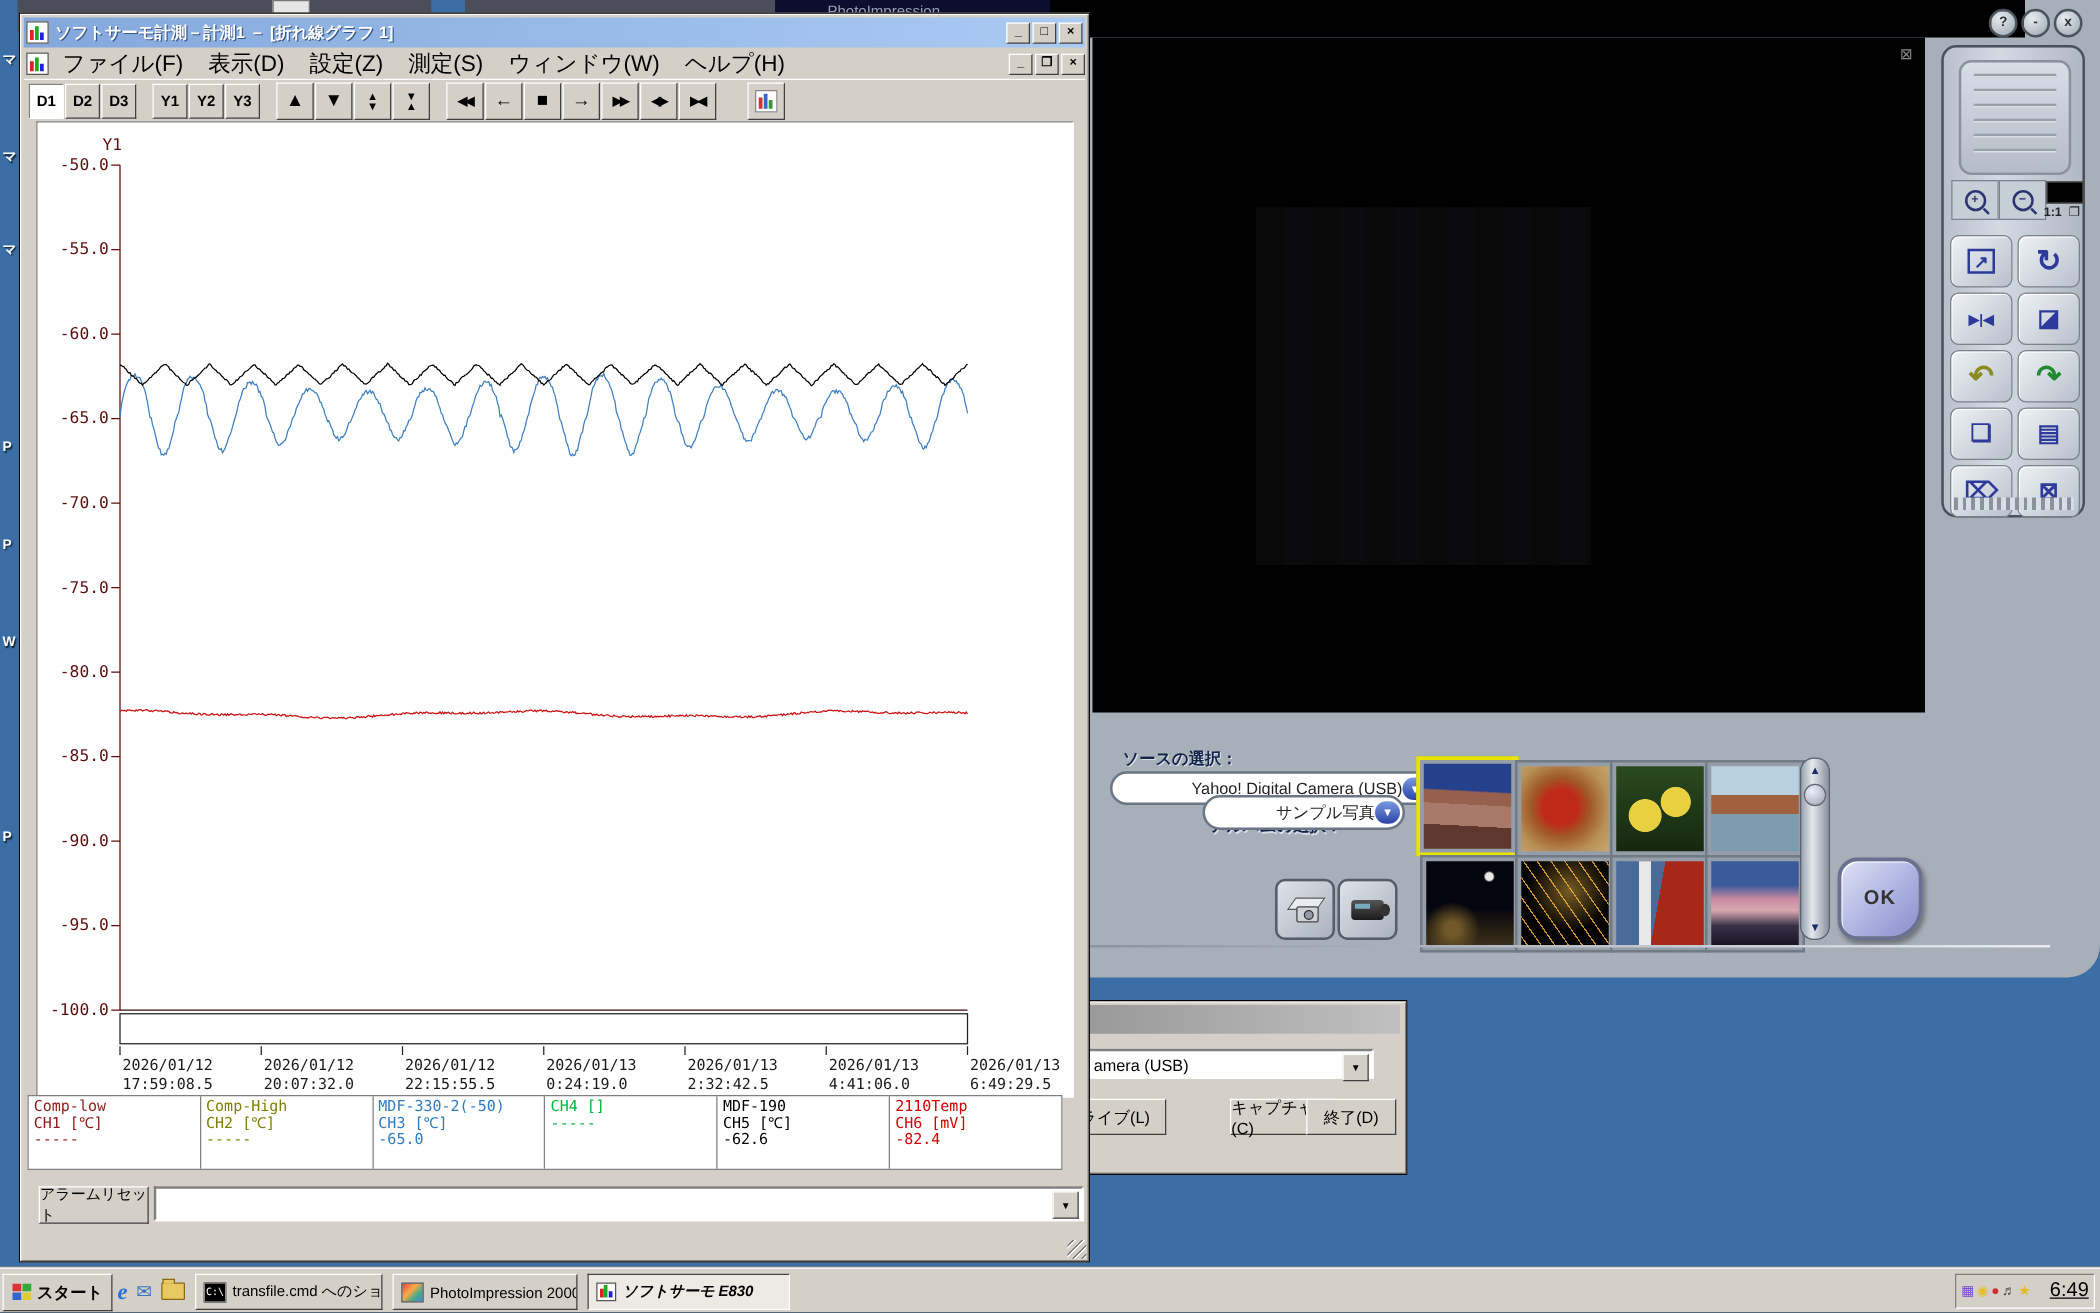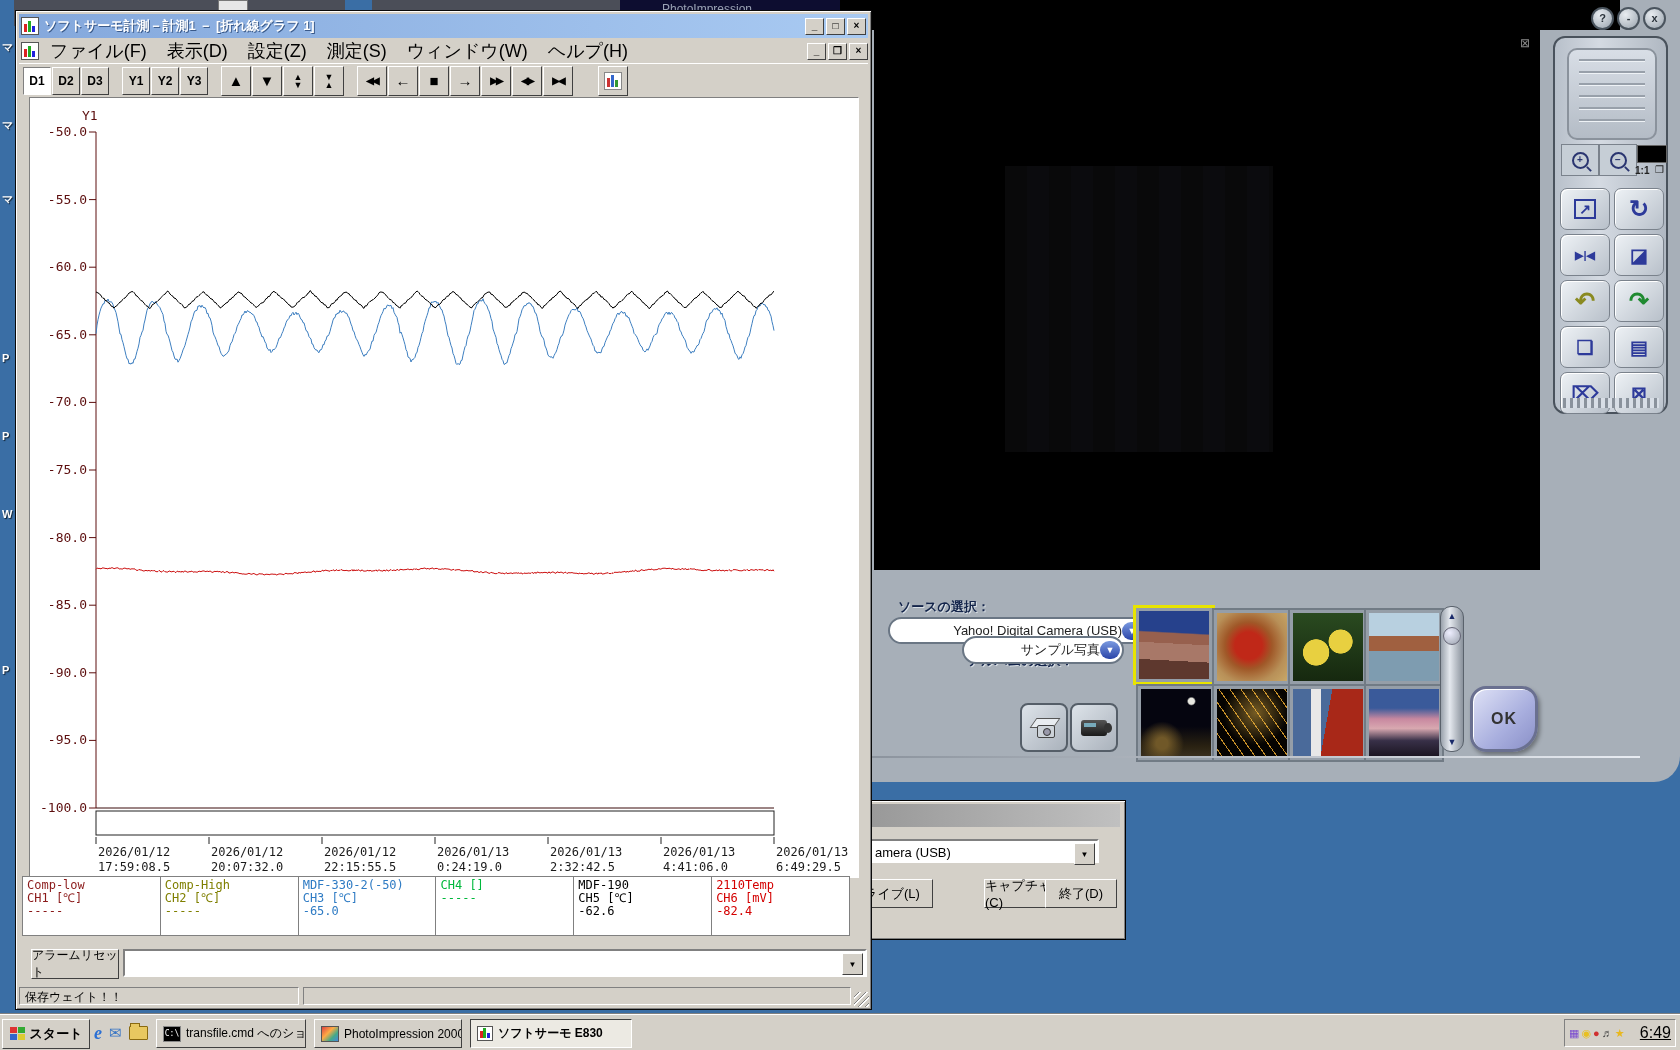--- a/index.html
+++ b/index.html
@@ -115,21 +115,21 @@
   #taskbar{left:0;top:1014px;width:1680px;height:36px;background:#D4D0C8;border-top:1px solid #fff;box-shadow:0 -1px 0 #808080;z-index:50;}
   .startbtn{left:2px;top:4px;width:86px;height:28px;display:flex;align-items:center;justify-content:center;gap:4px;font-weight:bold;font-size:13px;}
   .winflag{width:16px;height:14px;display:grid;grid-template-columns:7px 7px;grid-template-rows:6px 6px;gap:1px;}
   .winflag i{display:block;}
   .ql{left:94px;top:6px;display:flex;gap:7px;align-items:center;height:24px;}
   .ie-icon{font-family:"Liberation Serif",serif;font-style:italic;font-weight:bold;color:#2a6fd4;font-size:18px;}
   .mail-icon{color:#3a76c4;font-size:15px;}
   .folder-icon{width:17px;height:12px;background:#e8c860;border:1px solid #8a6a10;border-radius:1px;position:relative;}
   .folder-icon:before{content:"";position:absolute;top:-4px;left:0;width:8px;height:3px;background:#e8c860;border:1px solid #8a6a10;border-bottom:none;}
   .taskbtn{top:4px;height:29px;display:flex;align-items:center;gap:5px;font-size:12px;padding:0 6px;box-sizing:border-box;white-space:nowrap;overflow:hidden;}
-  .taskbtn.active{background:#ECEAE3;border-top:1px solid #404040;border-left:1px solid #404040;border-right:1px solid #fff;border-bottom:1px solid #fff;font-weight:bold;}
+  .taskbtn.active{background:#ECEAE3;border-top:1px solid #404040;border-left:1px solid #404040;border-right:1px solid #fff;border-bottom:1px solid #fff;font-weight:bold;font-style:italic;}
   .cmd-icon{width:16px;height:14px;background:#000;border:1px solid #888;color:#fff;font-size:8px;line-height:13px;text-align:center;flex:none;font-family:"DejaVu Sans Mono",monospace;}
   .pi-icon{width:16px;height:14px;background:linear-gradient(135deg,#d44,#fa4 40%,#4a8 70%,#48d);border:1px solid #555;flex:none;}
   .tray{left:1564px;top:4px;width:112px;height:28px;border-top:1px solid #808080;border-left:1px solid #808080;border-right:1px solid #fff;border-bottom:1px solid #fff;
     display:flex;align-items:center;gap:2px;padding:0 4px;box-sizing:border-box;}
   .tray .ti{font-size:11px;line-height:11px;}
   .tray .clock{margin-left:auto;font-size:16px;text-decoration:underline;}
   
   .deskfrag{color:#fff;font-size:11px;font-weight:bold;text-shadow:1px 1px 1px #123;}
 </style>
 </head>
@@ -445,24 +445,20 @@
         <div>2110Temp</div>
         <div>CH6 [mV]</div>
         <div>-82.4</div>
       </div>
     </div>
 
     <div class="abs raised alarm-btn">アラームリセット</div>
     <div class="abs alarm-combo">
       <span class="combo-arrow winbtn">▼</span>
     </div>
-    <div class="abs statusbar">
-      <div class="status-cell" style="width:280px;">保存ウェイト！！</div>
-      <div class="status-cell" style="width:548px;"></div>
-    </div>
     <div class="grip"></div>
   </div>
 
   <div class="abs" id="taskbar">
     <div class="abs raised startbtn">
       <span class="winflag">
           <i style="background:#d33;"></i>
           <i style="background:#3a3;"></i>
           <i style="background:#36c;"></i>
           <i style="background:#dc3;"></i>

